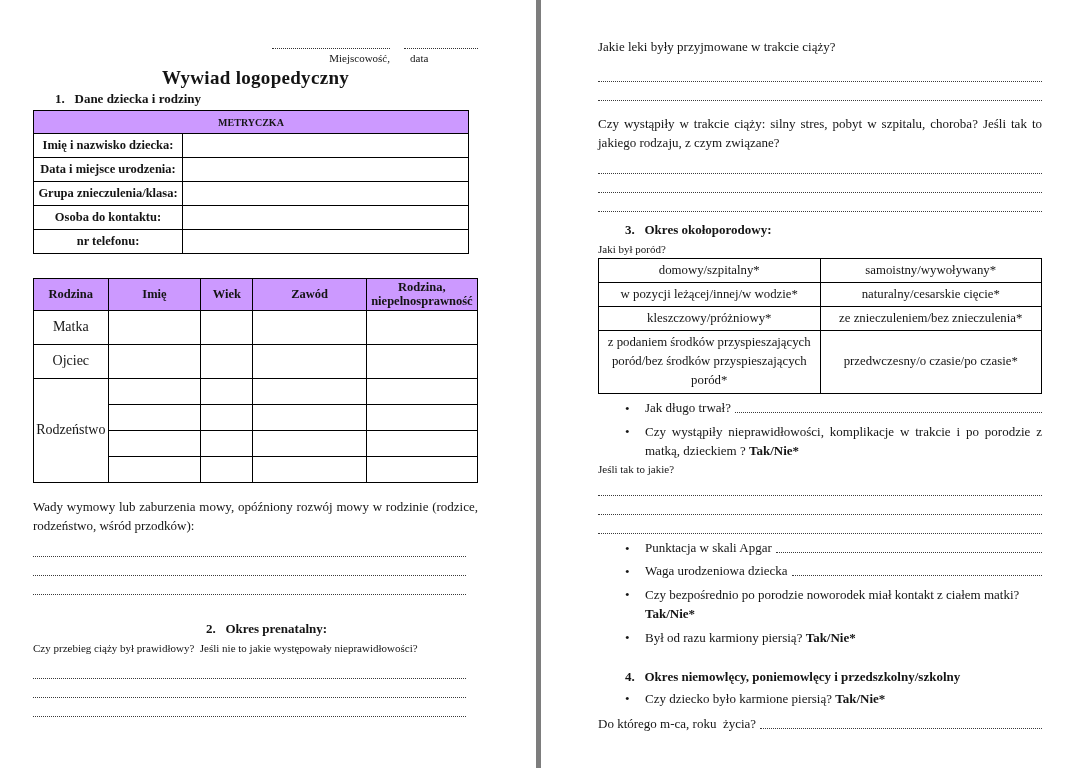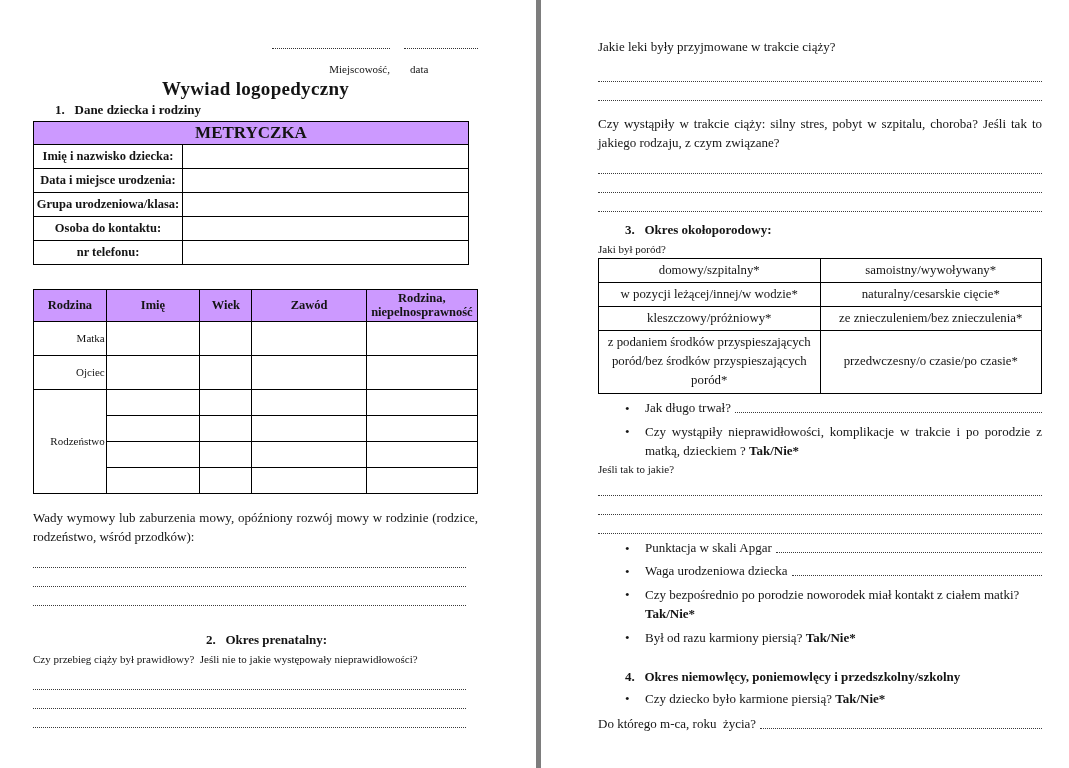--- a/index.html
+++ b/index.html
@@ -11,40 +11,40 @@
   .col{position:absolute;top:0;}
   .col-left{left:33px;width:445px;}
   .col-right{left:598px;width:444px;}
 
   
   .place-date{margin-top:38px;margin-left:auto;width:206px;}
   .pd-row{display:flex;gap:14px;}
   .pd-seg{border-bottom:1.5px dotted #333;height:10px;}
   .pd-seg.s1{width:118px;}
   .pd-seg.s2{width:74px;}
-  .pd-labels{display:flex;gap:14px;font-size:11px;margin-top:14px;}
+  .pd-labels{display:flex;gap:14px;font-size:11px;margin-top:3px;}
   .pd-l1{width:118px;text-align:right;}
   .pd-l2{width:74px;text-align:left;padding-left:6px;box-sizing:border-box;}
 
   .title{font-size:19px;font-weight:bold;text-align:center;margin-top:3px;letter-spacing:.3px;}
   .heading{font-weight:bold;white-space:pre-wrap;margin-top:2px;font-size:13px;}
   .h-indent1{padding-left:22px;}
   .h-indent2{padding-left:27px;}
   .h-indent3{padding-left:47px;}
 
   table{border-collapse:collapse;}
   .metryczka{width:436px;margin-top:3px;}
   .metryczka th,.metryczka td{border:1.5px solid #000;}
-  .metryczka th{background:#CC99FF;font-weight:bold;height:20px;font-size:17px;}
+  .metryczka th{background:#CC99FF;font-weight:bold;height:20px;font-size:10px;}
   .metryczka td.lbl{width:146px;font-weight:bold;text-align:center;height:21px;font-size:12.5px;}
 
   .family{width:445px;margin-top:24px;}
   .family th,.family td{border:1.2px solid #000;}
   .family th{background:#CC99FF;font-weight:bold;font-size:12.5px;line-height:1.15;height:28px;padding:1px 2px;}
-  .family td.rowlbl{text-align:right;font-size:11px;}
+  .family td.rowlbl{text-align:center;font-size:14px;}
   .family .r-tall td{height:31px;}
   .family .r-sib td{height:23px;}
 
   .para{margin-top:15px;text-align:justify;line-height:1.45;font-size:13px;}
   .qline{margin-top:5px;font-size:11px;white-space:pre-wrap;}
   .ansgroup{margin-top:3px;}
   .ans{height:18px;border-bottom:1.5px dotted #3a3a3a;}
   .ans-left{width:433px;}
 
   .q{line-height:1.45;}
@@ -95,21 +95,21 @@
         </tr>
     <tr>
       <td class="lbl">Imię i nazwisko dziecka:</td>
       <td></td>
     </tr>
     <tr>
       <td class="lbl">Data i miejsce urodzenia:</td>
       <td></td>
     </tr>
     <tr>
-      <td class="lbl">Grupa urodzeniowa/klasa:</td>
+      <td class="lbl">Grupa znieczulenia/klasa:</td>
       <td></td>
     </tr>
     <tr>
       <td class="lbl">Osoba do kontaktu:</td>
       <td></td>
     </tr>
     <tr>
       <td class="lbl">nr telefonu:</td>
       <td></td>
     </tr>

